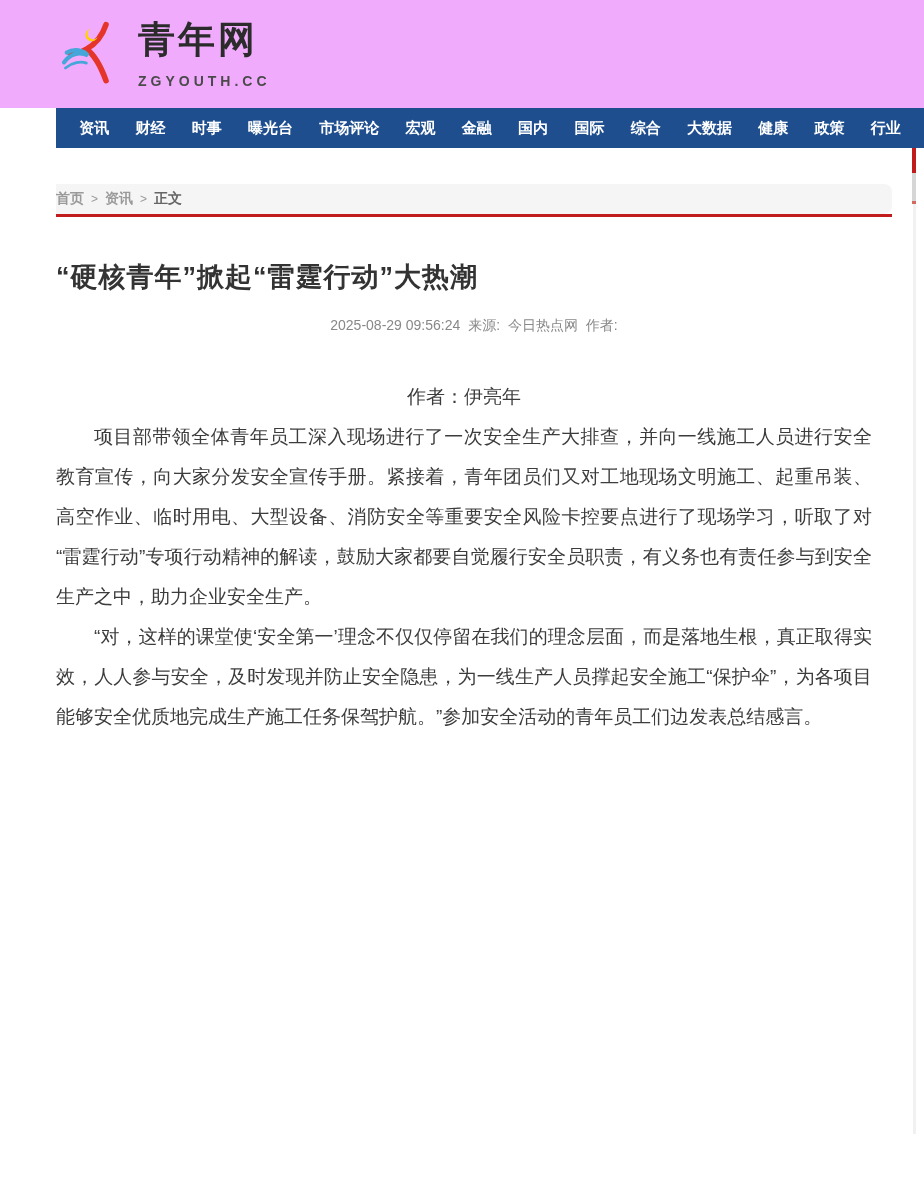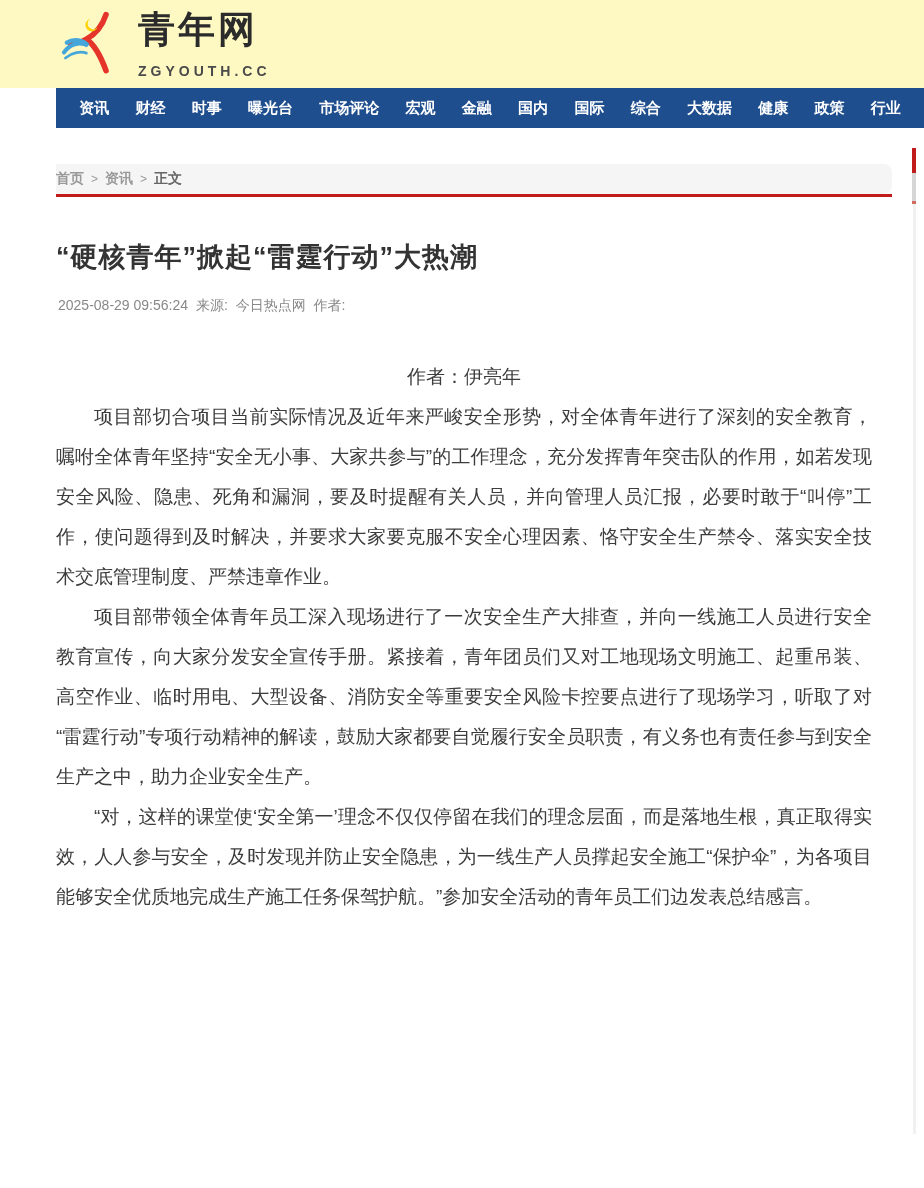--- a/index.html
+++ b/index.html
@@ -7,22 +7,22 @@
   body {
     width: 924px; height: 1188px;
     position: relative;
     overflow: hidden;
     font-family: "Liberation Sans", "DejaVu Sans", sans-serif;
     color: #333;
   }
 
   
   .site-header {
-    height: 88px;
-    background: #fef9c3;
+    height: 108px;
+    background: #f0abfc;
     display: flex;
     align-items: center;
     padding-left: 56px;
   }
   .logo-wrap { display: flex; align-items: center; }
   .logo-icon { width: 72px; height: 70px; margin-right: 10px; }
   .logo-text-block { display: flex; flex-direction: column; }
   .logo-name {
     font-size: 37px;
     font-weight: 700;
@@ -91,21 +91,21 @@
   .article-title {
     margin-top: 42px;
     text-align: left;
     font-size: 27px;
     font-weight: 700;
     color: #333;
     letter-spacing: 1px;
   }
   .article-meta {
     margin-top: 22px;
-    text-align: left;
+    text-align: center;
     font-size: 14px;
     color: #888;
   }
   .article-meta span { margin: 0 2px; }
 
   .article-body {
     margin-top: 42px;
     padding-right: 20px;
     font-size: 19px;
     line-height: 40px;
@@ -194,21 +194,20 @@
     <span>来源:</span>
     <span>今日热点网</span>
     <span>作者:</span>
   </div>
 
   <div class="article-body">
     <p class="byline">作者：伊亮年</p>
     <div>
 
 
-        <p class="para">项目部切合项目当前实际情况及近年来严峻安全形势，对全体青年进行了深刻的安全教育，嘱咐全体青年坚持“安全无小事、大家共参与”的工作理念，充分发挥青年突击队的作用，如若发现安全风险、隐患、死角和漏洞，要及时提醒有关人员，并向管理人员汇报，必要时敢于“叫停”工作，使问题得到及时解决，并要求大家要克服不安全心理因素、恪守安全生产禁令、落实安全技术交底管理制度、严禁违章作业。</p>
 
 
         <p class="para">项目部带领全体青年员工深入现场进行了一次安全生产大排查，并向一线施工人员进行安全教育宣传，向大家分发安全宣传手册。紧接着，青年团员们又对工地现场文明施工、起重吊装、高空作业、临时用电、大型设备、消防安全等重要安全风险卡控要点进行了现场学习，听取了对“雷霆行动”专项行动精神的解读，鼓励大家都要自觉履行安全员职责，有义务也有责任参与到安全生产之中，助力企业安全生产。</p>
 
 
         <p class="para">“对，这样的课堂使‘安全第一’理念不仅仅停留在我们的理念层面，而是落地生根，真正取得实效，人人参与安全，及时发现并防止安全隐患，为一线生产人员撑起安全施工“保护伞”，为各项目能够安全优质地完成生产施工任务保驾护航。”参加安全活动的青年员工们边发表总结感言。</p>
 
       </div>
   </div>
 </main>

